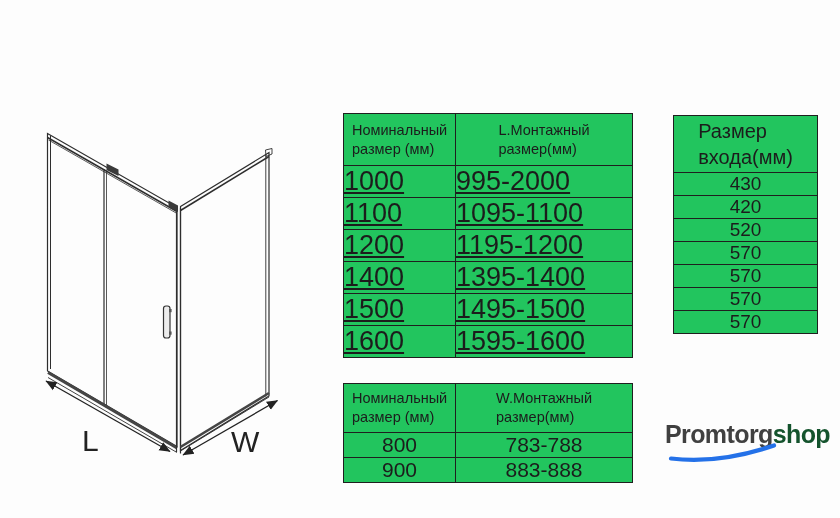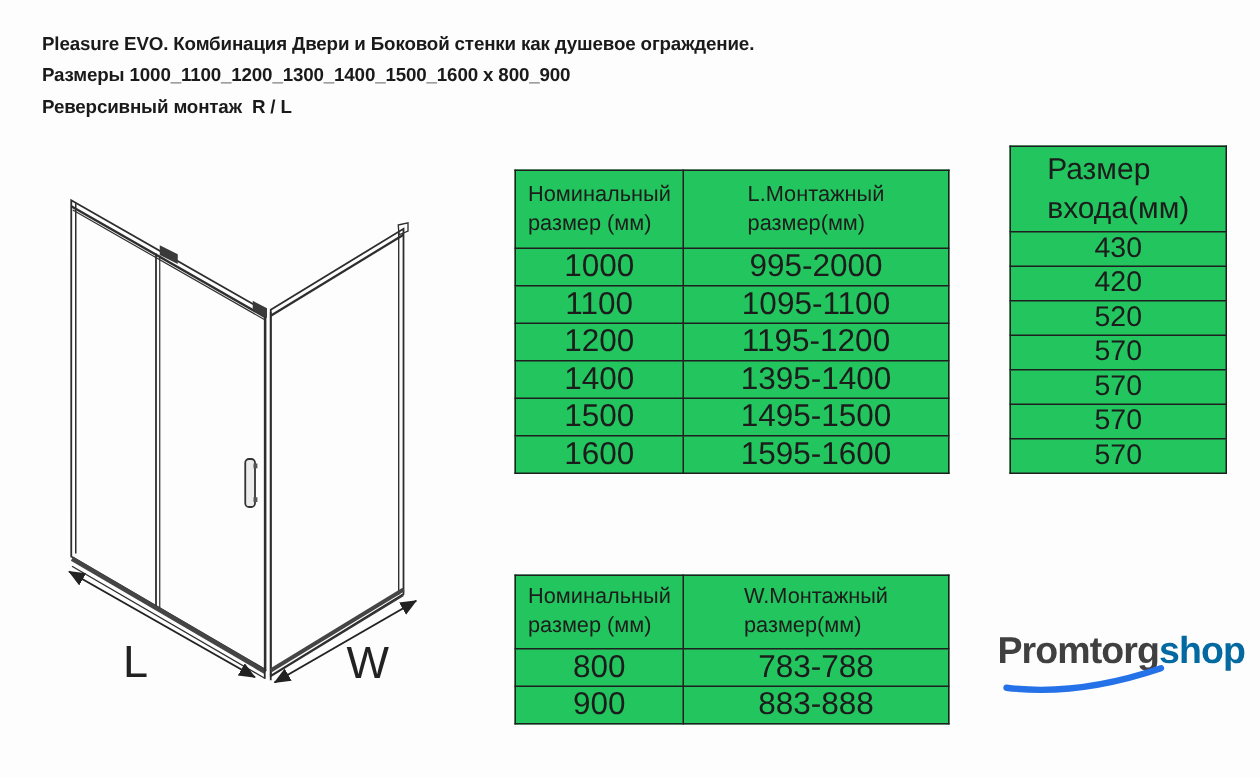--- a/index.html
+++ b/index.html
@@ -15,48 +15,43 @@
   table.spec{position:absolute;border-collapse:collapse;table-layout:fixed;background:#22c55e;}
   table.spec th,table.spec td{border:1.6px solid #1f1f1f;padding:0;vertical-align:middle;}
   table.spec th{font-weight:normal;}
   .hdr{display:inline-block;text-align:left;}
   .hl{display:block;}
   
   #l-table{left:343px;top:113px;width:289px;}
   #l-table th{height:51px;font-size:14.5px;line-height:19px;}
   #l-table th.c1h{text-align:left;padding-left:8px;}
   #l-table th.c2h{text-align:center;}
-  #l-table td{height:24px;text-align:center;font-size:21px;}
-  
-  #entry-table{left:673px;top:97px;width:144px;}
+  #l-table td{height:24px;text-align:left;font-size:27px;text-decoration:underline;}
+  
+  #entry-table{left:673px;top:115px;width:144px;}
   #entry-table th{height:56px;font-size:20px;line-height:26px;text-align:center;}
   #entry-table td{height:22px;text-align:center;font-size:19px;}
   
   #w-table{left:343px;top:383px;width:289px;}
   #w-table th{height:48px;font-size:14.5px;line-height:19px;}
   #w-table th.c1h{text-align:left;padding-left:8px;}
   #w-table th.c2h{text-align:center;}
   #w-table td{height:24px;text-align:center;font-size:21px;}
   
   #drawing{position:absolute;left:20px;top:105px;}
   
   #logo{position:absolute;left:665px;top:420px;font-weight:bold;font-size:25px;
     letter-spacing:-0.6px;white-space:nowrap;}
   #logo-swoosh{position:absolute;left:665px;top:442px;}
 </style>
 </head>
 <body>
 
 <div id="canvas">
 
-  <div class="title-block">
-    <div>Pleasure EVO. Комбинация Двери и Боковой стенки как душевое ограждение.</div>
-    <div>Размеры 1000_1100_1200_1300_1400_1500_1600 x 800_900</div>
-    <div>Реверсивный монтаж  R / L</div>
-  </div>
 
   <svg id="drawing" width="290" height="372" viewBox="20 105 290 372" xmlns="http://www.w3.org/2000/svg">
     <defs>
       <marker id="arr" viewBox="0 0 10 10" refX="9" refY="5" markerWidth="9" markerHeight="9" orient="auto-start-reverse">
         <path d="M0,1 L9.5,5 L0,9 z" fill="#222"></path>
       </marker>
     </defs>
     <g fill="none" stroke="#2e2e2e" stroke-width="1.2">
 
       <path d="M47.5,133.5 L47.5,371 L177,446.5 L177,207.5 Z"></path>
@@ -195,19 +190,19 @@
           <td>783-788</td>
         </tr>
         <tr>
           <td>900</td>
           <td>883-888</td>
         </tr>
       </tbody>
   </table>
 
   <div id="logo">
-    <span style="color: #404040;">Promtorg</span><span style="color: #0369a1;">shop</span>
+    <span style="color: #404040;">Promtorg</span><span style="color: #14532d;">shop</span>
   </div>
   <svg id="logo-swoosh" width="120" height="22" viewBox="0 0 120 22" xmlns="http://www.w3.org/2000/svg">
     <path d="M6,16.5 C38,20.5 72,16 109,3.5" fill="none" stroke-width="4.2" stroke-linecap="round" stroke="#2471e8"></path>
   </svg>
 
 </div>
 
 </body></html>

